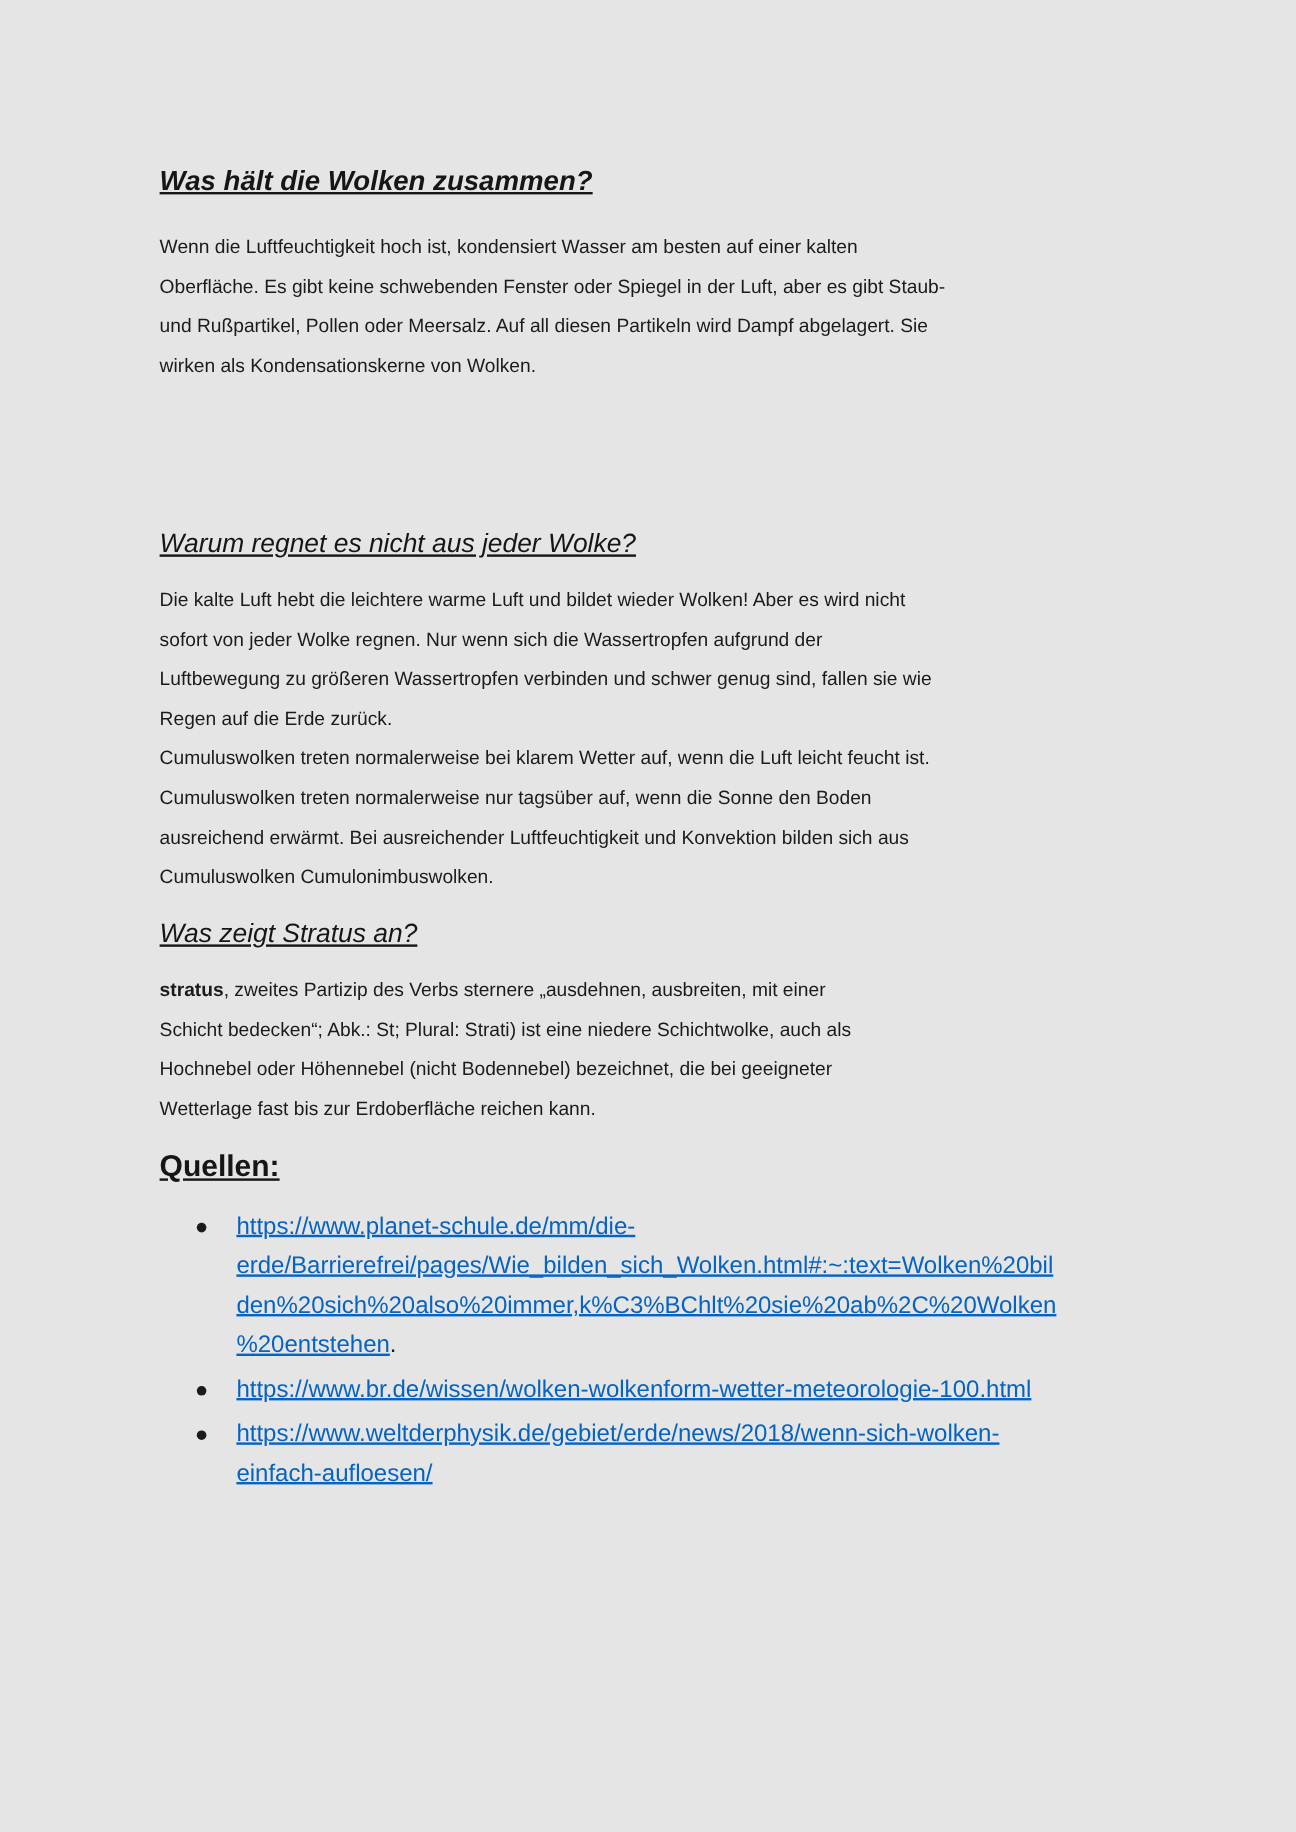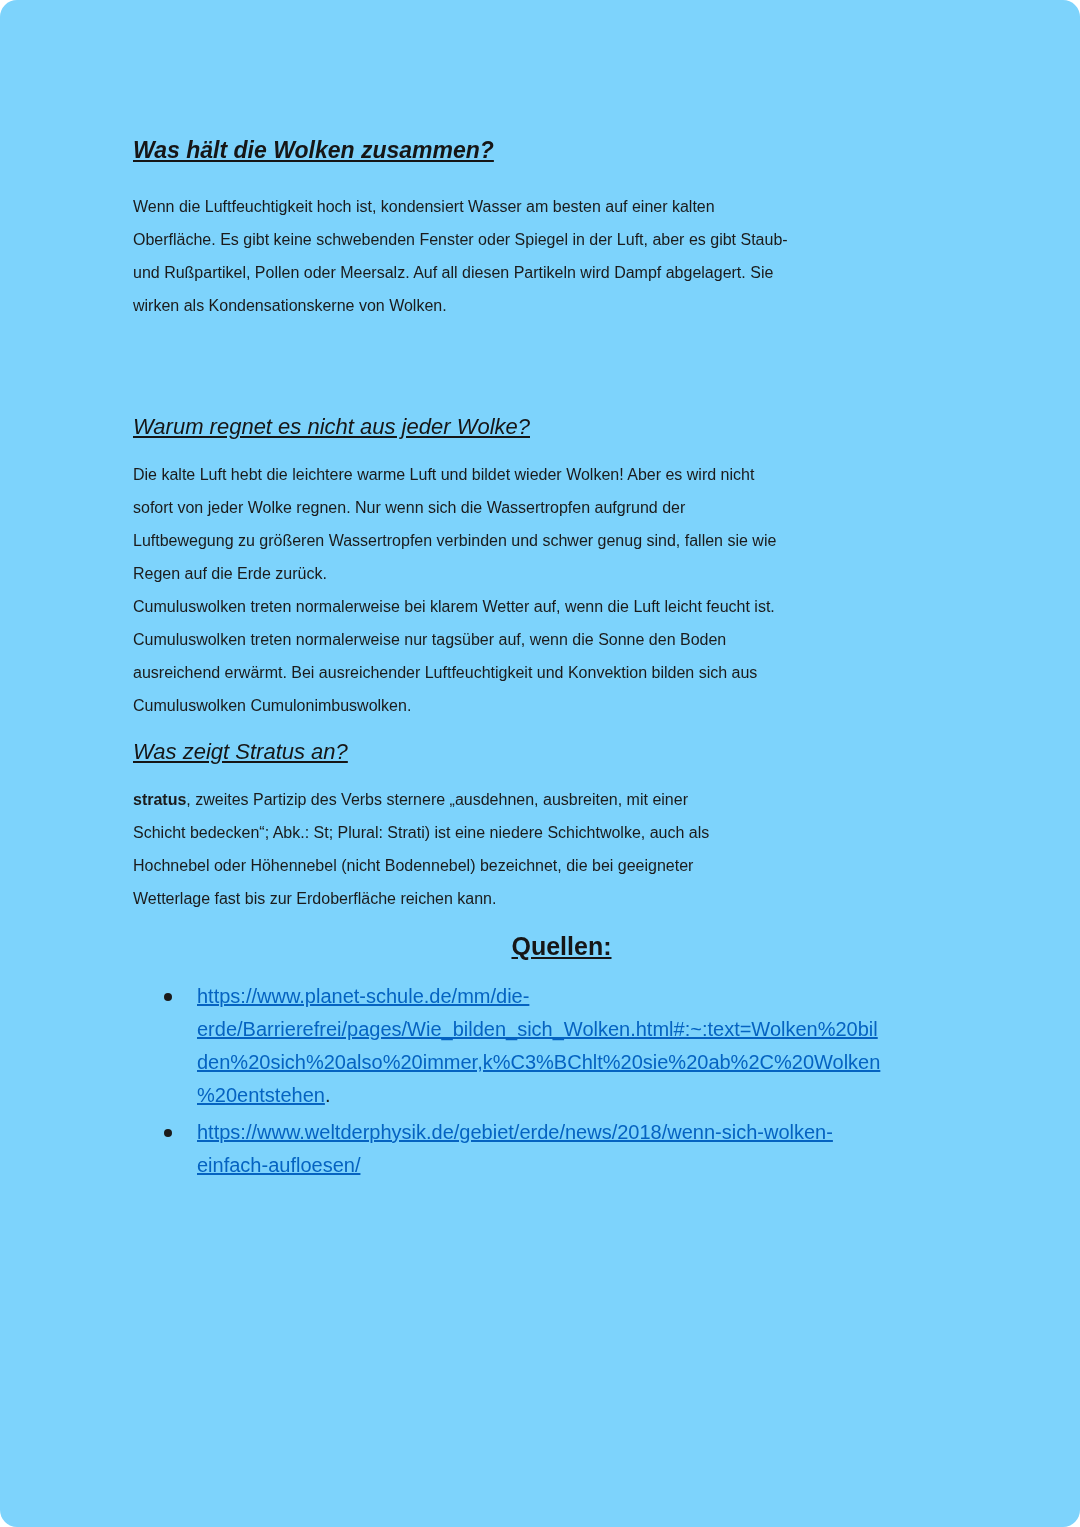--- a/index.html
+++ b/index.html
@@ -12,63 +12,61 @@
     height: 1527px;
     overflow: hidden;
     font-family: "Liberation Sans", sans-serif;
     color: #1b1b1b;
   }
   .page {
     box-sizing: border-box;
     width: 1080px;
     height: 1527px;
     padding: 135px 90px 0 133px;
-    background: #7dd3fc;
-    border-radius: 17px;
+    background: #e5e5e5;
   }
   .heading {
     margin: 0;
     font-weight: normal;
     font-style: italic;
     text-decoration: underline;
     color: #161616;
   }
   .heading.main {
     font-size: 23px;
     line-height: 30px;
     font-weight: bold;
     margin: 0 0 25px 0;
   }
   .heading.sub {
     font-size: 22px;
     line-height: 30px;
     margin: 15px 0 16px 0;
   }
   .heading.sub.gap-large {
-    margin-top: 90px;
+    margin-top: 116px;
   }
   p.body {
     margin: 0;
     font-size: 16px;
     line-height: 33px;
     white-space: pre-line;
     color: #1b1b1b;
   }
   p.body .lead-bold {
     font-weight: bold;
     margin-top: 40px;
   }
   .quellen-heading {
     margin: 15px 0 18px 0;
     font-size: 25px;
     line-height: 32px;
     font-weight: bold;
     text-decoration: underline;
     color: #161616;
-    text-align: center;
   }
   ul.sources {
     margin: 0;
     padding: 0;
     font-size: 20px;
     line-height: 33px;
   }
   ul.sources li {
     list-style: none;
     position: relative;
@@ -127,17 +125,18 @@
 Hochnebel oder Höhennebel (nicht Bodennebel) bezeichnet, die bei geeigneter
 Wetterlage fast bis zur Erdoberfläche reichen kann.</span></p>
 
   <h2 class="quellen-heading">Quellen:</h2>
 
   <ul class="sources">
     <li class="source-item"><span class="dot"></span><a class="link">https://www.planet-schule.de/mm/die-
 erde/Barrierefrei/pages/Wie_bilden_sich_Wolken.html#:~:text=Wolken%20bil
 den%20sich%20also%20immer,k%C3%BChlt%20sie%20ab%2C%20Wolken
 %20entstehen</a><span class="suffix">.</span></li>
+    <li class="source-item"><span class="dot"></span><a class="link">https://www.br.de/wissen/wolken-wolkenform-wetter-meteorologie-100.html</a><span class="suffix"></span></li>
     <li class="source-item"><span class="dot"></span><a class="link">https://www.weltderphysik.de/gebiet/erde/news/2018/wenn-sich-wolken-
 einfach-aufloesen/</a><span class="suffix"></span></li>
   </ul>
 
 </div>
 
 </body></html>

